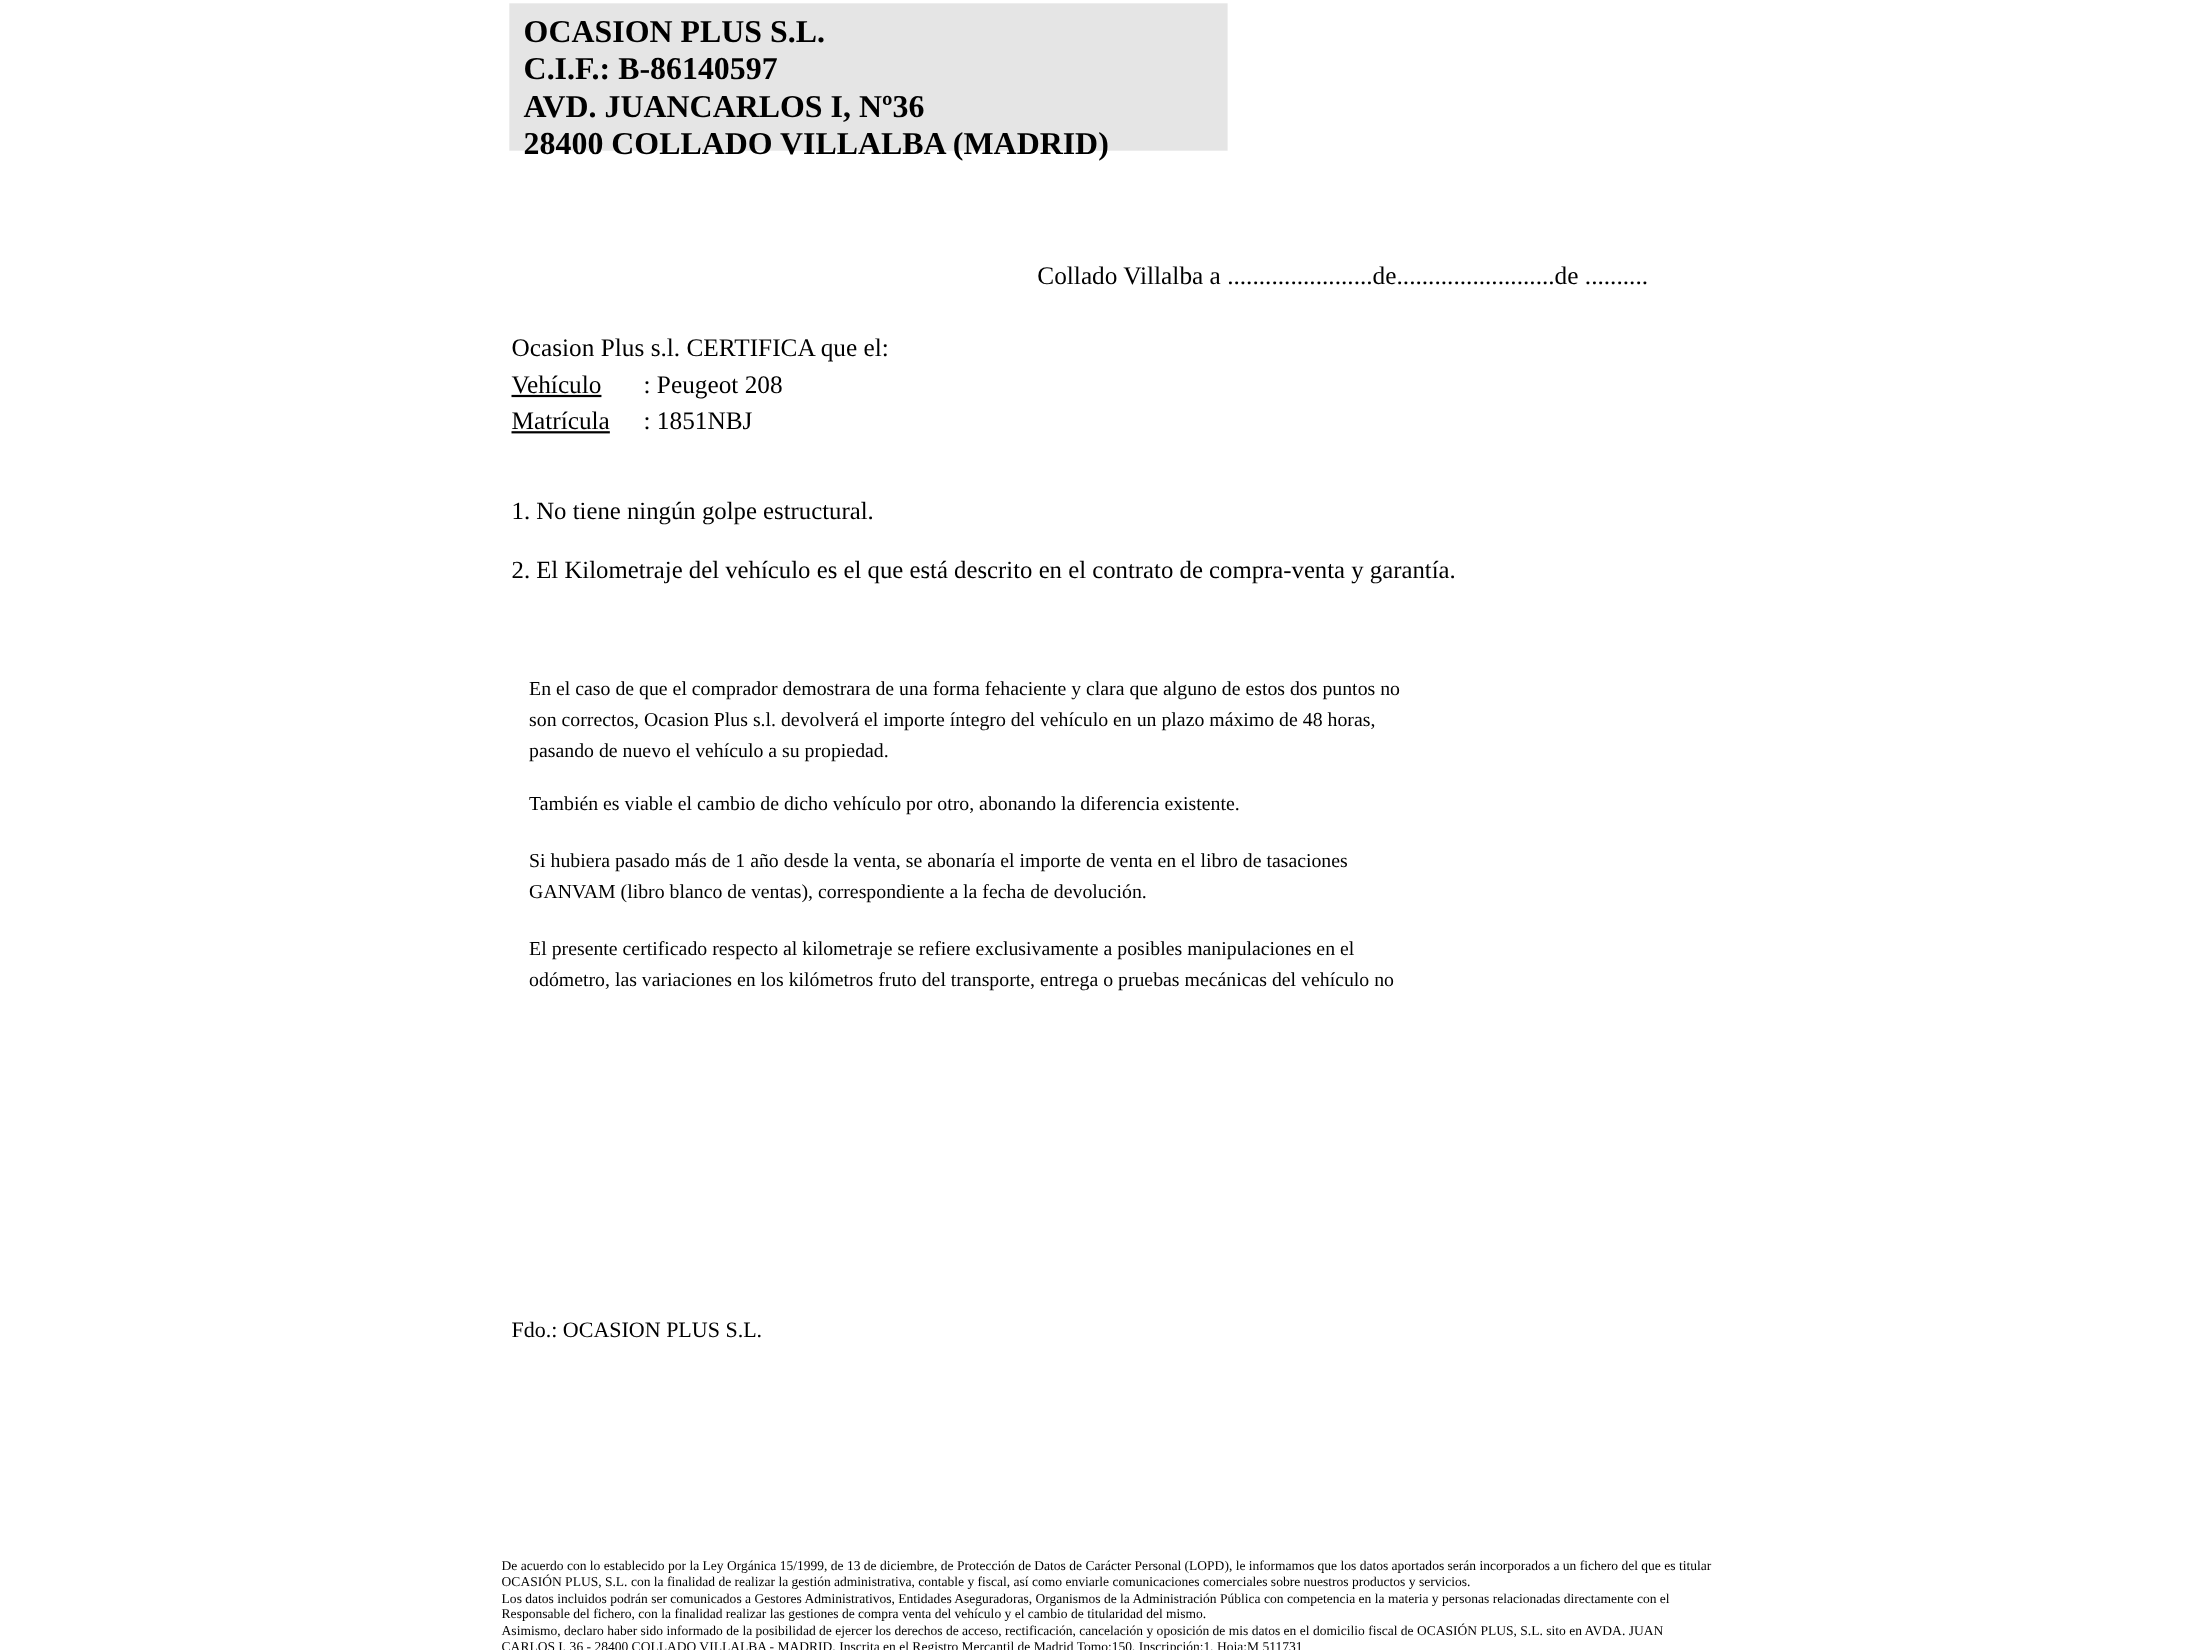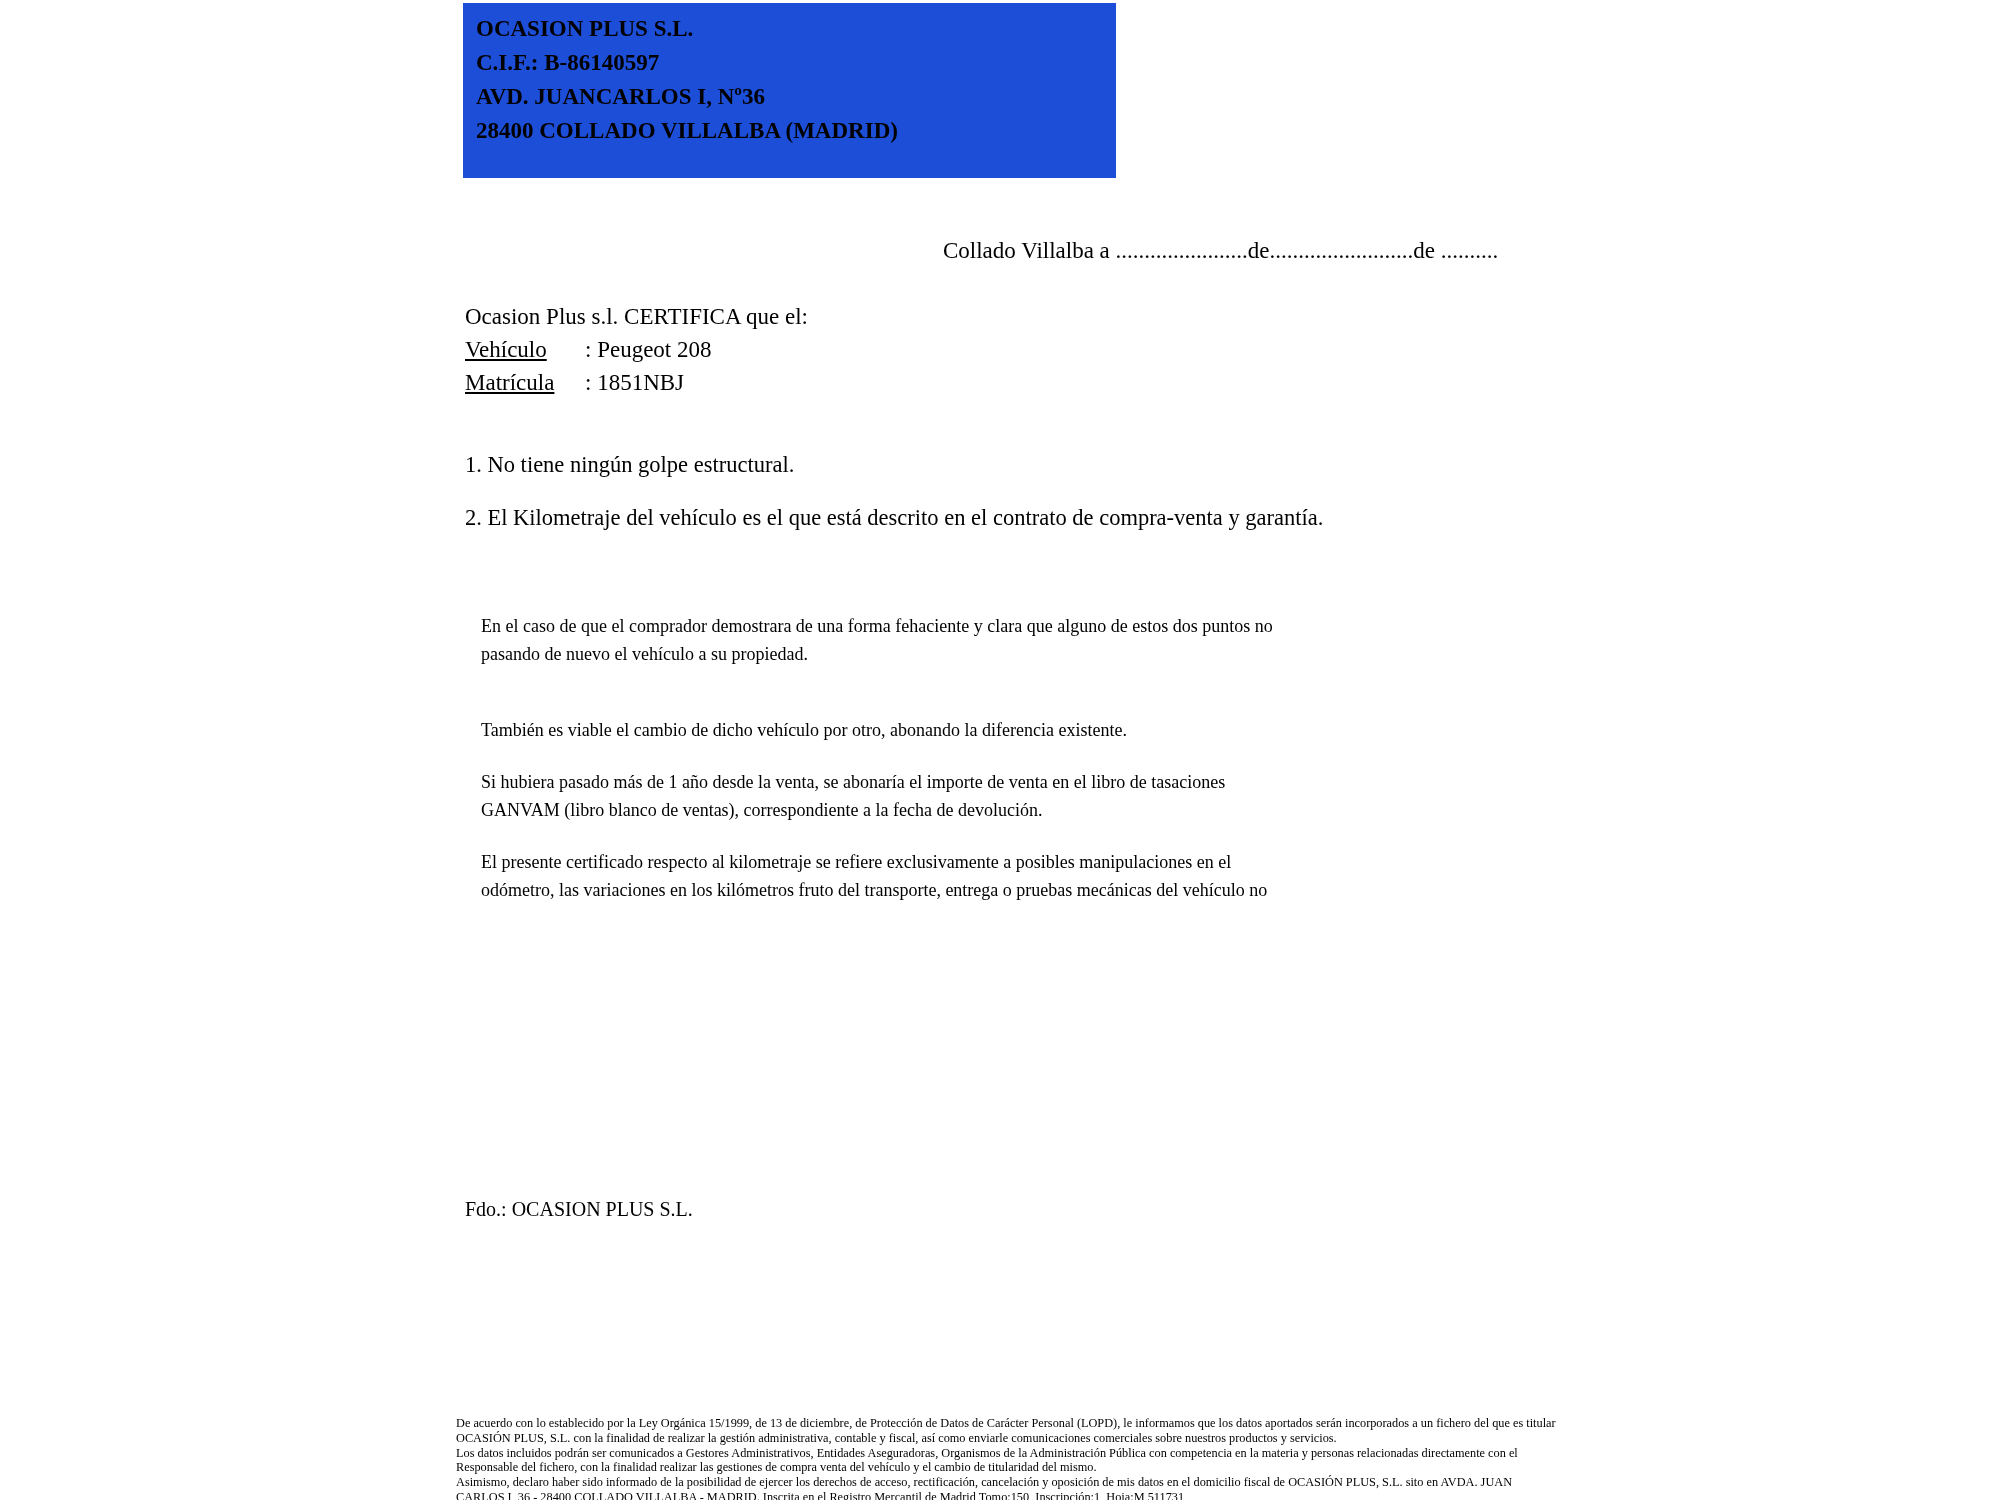--- a/index.html
+++ b/index.html
@@ -10,26 +10,26 @@
     background: #ffffff;
     font-family: "Liberation Serif", "DejaVu Serif", serif;
     color: #000000;
     overflow: hidden;
   }
   .header-box {
     position: absolute;
     left: 463px;
     top: 3px;
     width: 653px;
-    height: 175px;
-    background: #1d4ed8;
+    height: 134px;
+    background: #e5e5e5;
     padding: 9px 0 0 13px;
     box-sizing: border-box;
     font-weight: bold;
-    font-size: 23px;
+    font-size: 29px;
     line-height: 34px;
     white-space: nowrap;
   }
   .date-line {
     position: absolute;
     left: 943px;
     top: 238px;
     font-size: 23px;
     white-space: nowrap;
   }
@@ -103,20 +103,21 @@
     <div>
       <span class="field-label">Matrícula</span><span>: 1851NBJ</span>
     </div>
   </div>
 
   <div class="point point-1">1. No tiene ningún golpe estructural.</div>
   <div class="point point-2">2. El Kilometraje del vehículo es el que está descrito en el contrato de compra-venta y garantía.</div>
 
   <div class="para para-1">
     <div>En el caso de que el comprador demostrara de una forma fehaciente y clara que alguno de estos dos puntos no</div>
+    <div>son correctos, Ocasion Plus s.l. devolverá el importe íntegro del vehículo en un plazo máximo de 48 horas,</div>
     <div>pasando de nuevo el vehículo a su propiedad.</div>
   </div>
 
   <div class="para para-2">
     <div>También es viable el cambio de dicho vehículo por otro, abonando la diferencia existente.</div>
   </div>
 
   <div class="para para-3">
     <div>Si hubiera pasado más de 1 año desde la venta, se abonaría el importe de venta en el libro de tasaciones</div>
     <div>GANVAM (libro blanco de ventas), correspondiente a la fecha de devolución.</div>

